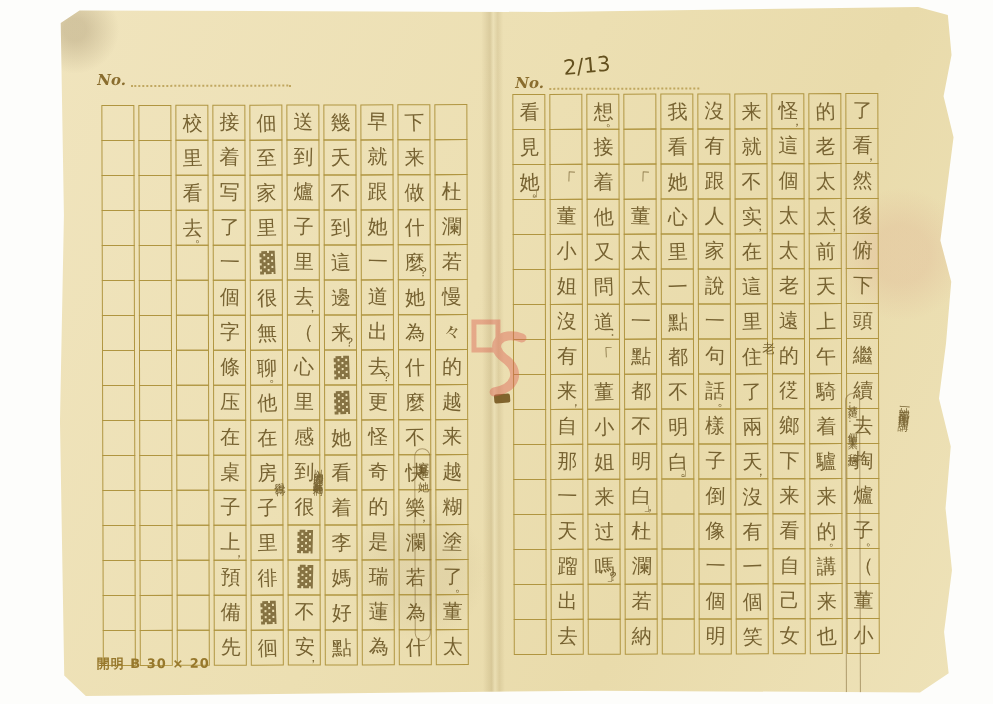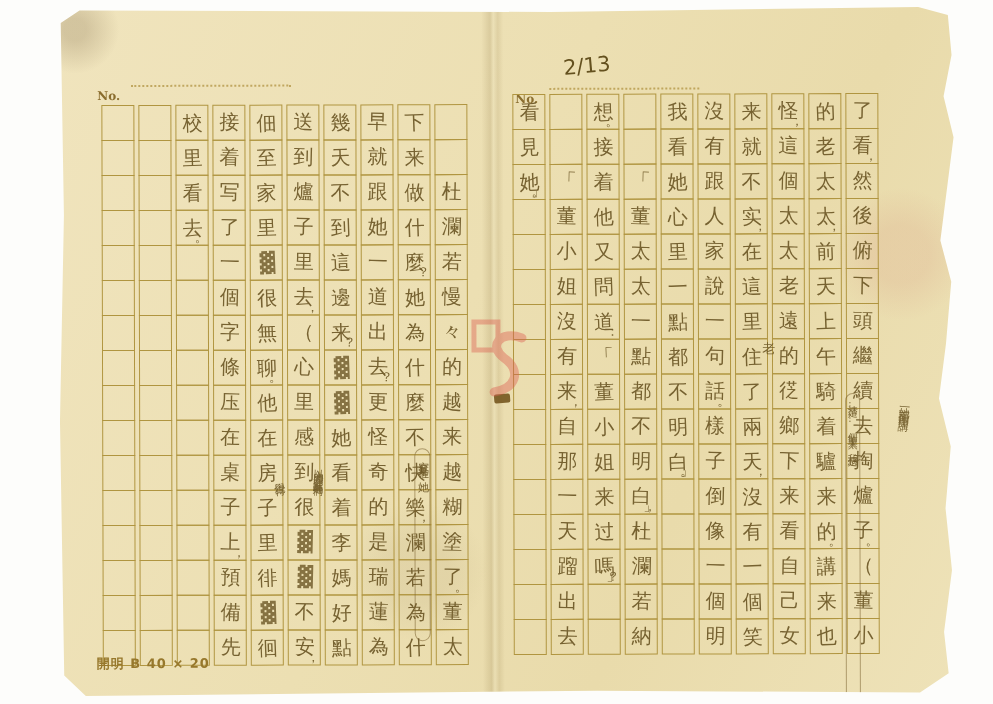--- a/index.html
+++ b/index.html
@@ -27,22 +27,22 @@
     position:absolute;left:424px;top:0;width:22px;height:100%;
     background:linear-gradient(90deg,rgba(120,95,40,0) 0%,rgba(120,95,40,.16) 40%,
                rgba(235,225,185,.5) 55%,rgba(120,95,40,.12) 75%,rgba(120,95,40,0) 100%);
   }
   .ink-dash{
     position:absolute;left:436px;top:386px;width:16px;height:9px;
     background:#6e4f16;border-radius:2px;transform:rotate(-4deg);opacity:.85;
   }
 
   
-  .no-label{position:absolute;font-family:"DejaVu Serif",serif;
-    font-weight:bold;font-size:12px;color:#8a6d2e;margin-top:18px;}
+  .no-label{position:absolute;font-family:"DejaVu Serif",serif;font-style:italic;
+    font-weight:bold;font-size:15px;color:#8a6d2e;}
   .hline{position:absolute;height:0;border-bottom:2px dotted #b29443;opacity:.75;}
   .no-left{left:40px;top:62px;}
   .line-left{left:74px;top:76px;width:160px;}
   .no-right{left:458px;top:66px;}
   .line-right{left:492px;top:80px;width:150px;}
   .pagenum{position:absolute;left:506px;top:46px;font-size:21px;color:#64511f;
     transform:rotate(-5deg);font-family:"DejaVu Sans",sans-serif;}
 
   
   .grid{position:absolute;display:flex;flex-direction:row-reverse;gap:4px;}
@@ -991,14 +991,14 @@
   <span class="ann a3">老</span>
   <span class="ann oval a4">究竟是谁？她</span>
   <span class="ann a5">以上的問題縈亂着她們</span>
   <span class="ann a6">覺得</span>
 
   <svg class="stamp" viewBox="0 0 62 82">
     <rect x="4" y="6" width="24" height="28" fill="none" stroke="#dd5f52" stroke-width="5"></rect>
     <path d="M52 22 C30 14, 18 30, 34 42 C52 55, 46 72, 24 76" fill="none" stroke="#dd5f52" stroke-width="9" stroke-linecap="round"></path>
   </svg>
 
-  <span class="brand">開明 B 40 × 20</span>
+  <span class="brand">開明 B 30 × 20</span>
 </div>
 
 </body></html>

